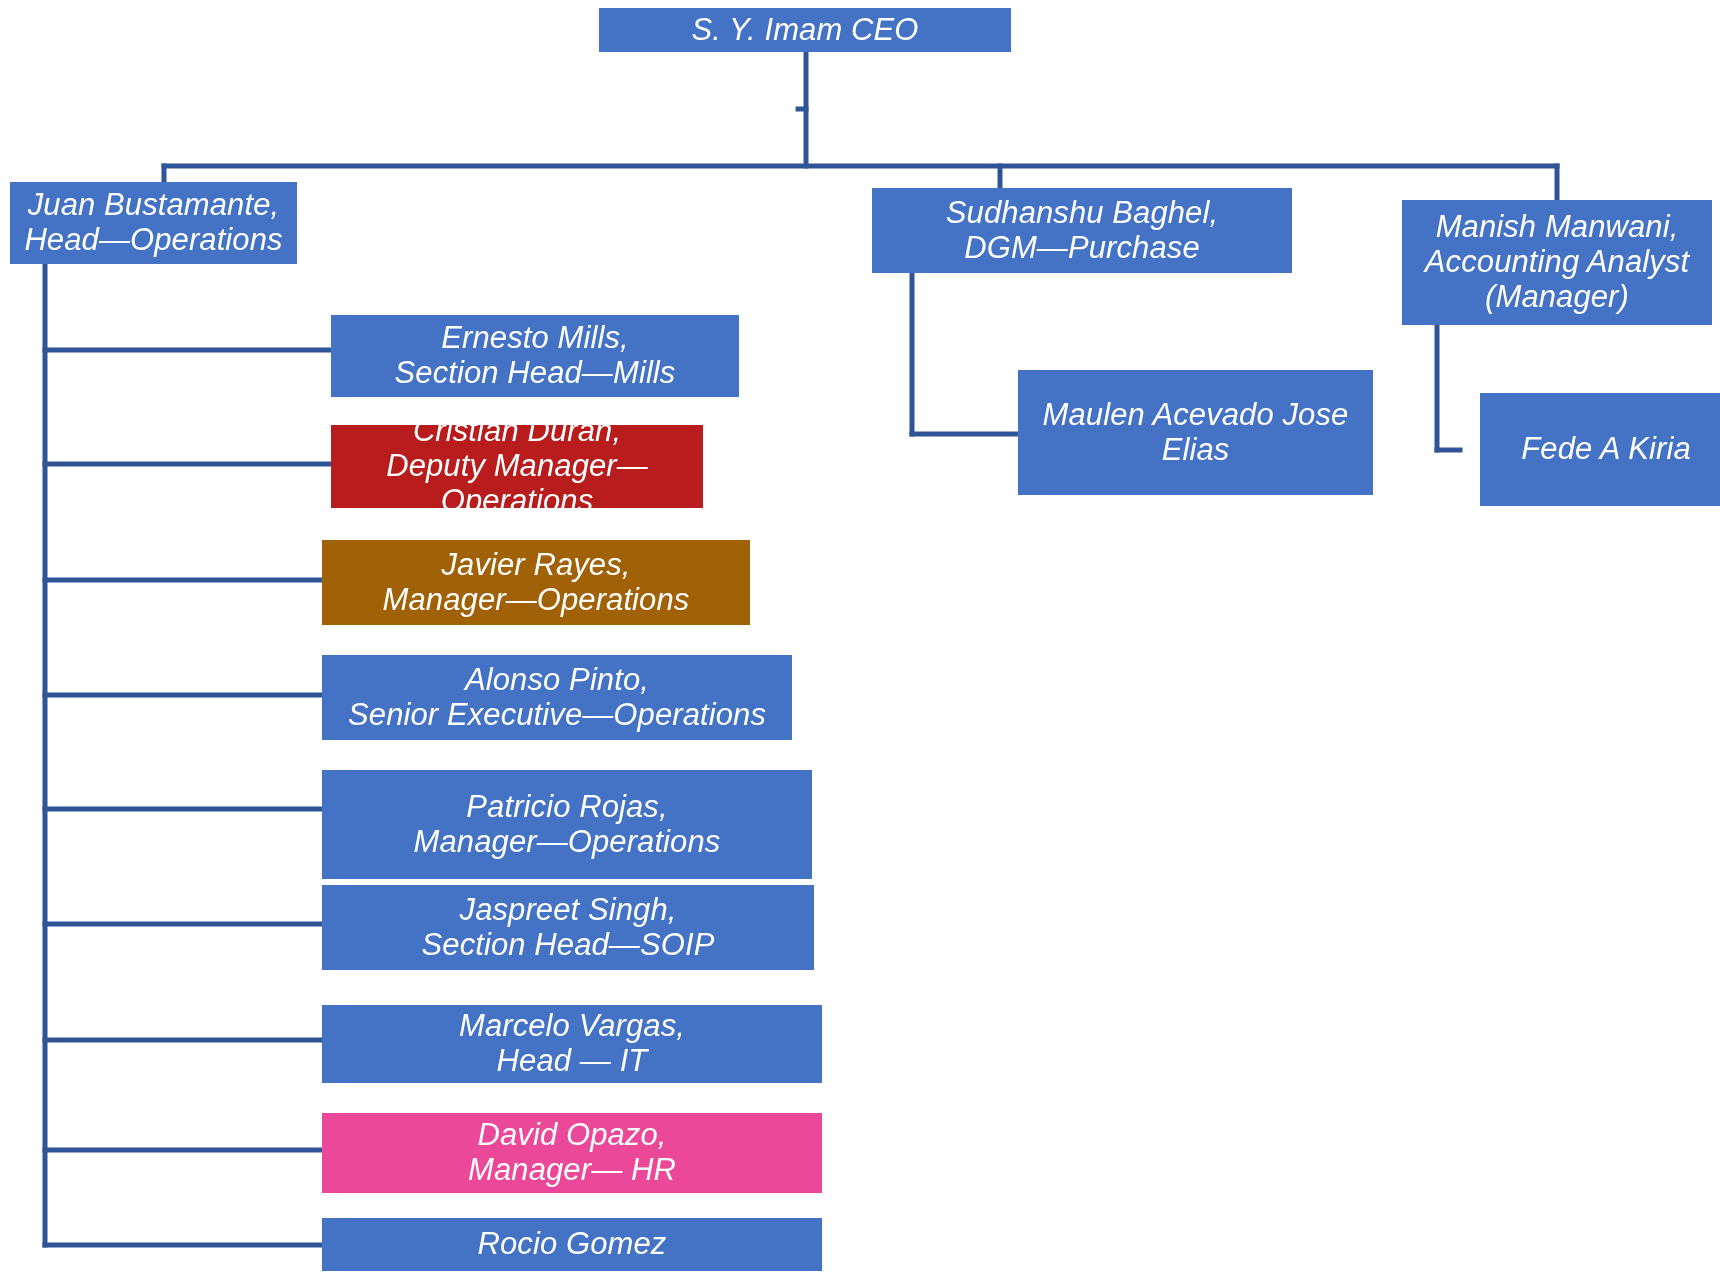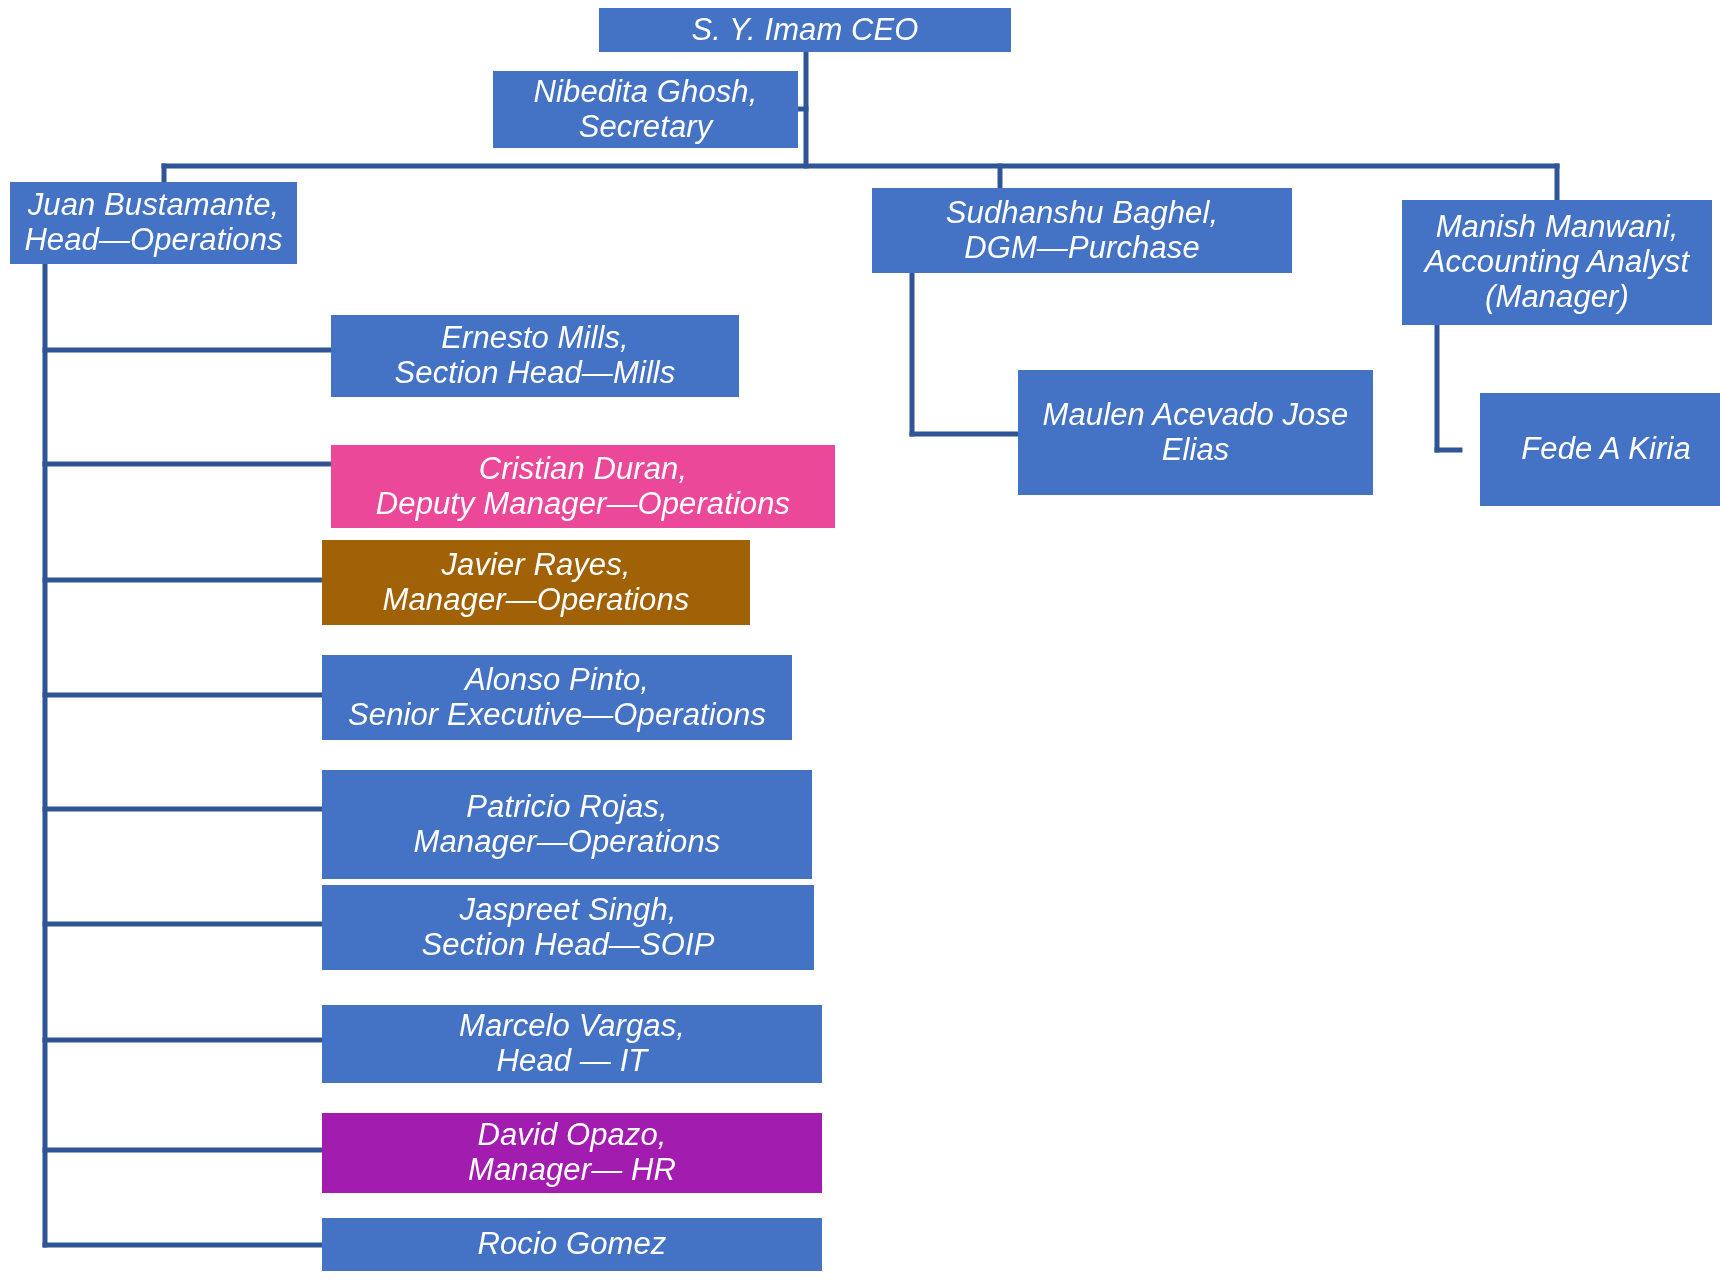--- a/index.html
+++ b/index.html
@@ -65,37 +65,35 @@
         <line x1="45" y1="1245" x2="322" y2="1245"></line>
         <line x1="912" y1="273" x2="912" y2="434"></line>
         <line x1="912" y1="434" x2="1018" y2="434"></line>
         <line x1="1437" y1="325" x2="1437" y2="450"></line>
         <line x1="1437" y1="450" x2="1460" y2="450"></line>
       </g>
   </svg>
 
   <div class="node" style="left: 599px; top: 8px; width: 412px; height: 44px; background: rgb(68, 114, 196); color: rgb(255, 255, 255);">S. Y. Imam  CEO</div>
 
-  <div class="node" style="left: 493px; top: 71px; width: 305px; height: 77px; background: rgb(68, 114, 196); color: rgb(255, 255, 255);">Nibedita Ghosh,
-Secretary</div>
 
   <div class="node" style="left: 10px; top: 182px; width: 287px; height: 82px; background: rgb(68, 114, 196); color: rgb(255, 255, 255);">Juan Bustamante,
 Head—Operations</div>
 
   <div class="node" style="left: 872px; top: 188px; width: 420px; height: 85px; background: rgb(68, 114, 196); color: rgb(255, 255, 255);">Sudhanshu Baghel,
 DGM—Purchase</div>
 
   <div class="node" style="left: 1402px; top: 200px; width: 310px; height: 125px; background: rgb(68, 114, 196); color: rgb(255, 255, 255);">Manish Manwani,
 Accounting Analyst
 (Manager)</div>
 
   <div class="node" style="left: 331px; top: 315px; width: 408px; height: 82px; background: rgb(68, 114, 196); color: rgb(255, 255, 255);">Ernesto Mills,
 Section Head—Mills</div>
 
-  <div class="node" style="left: 331px; top: 425px; width: 504px; height: 83px; background: #ec4899; color: rgb(255, 255, 255); margin-top: 20px;">Cristian Duran,
+  <div class="node" style="left: 331px; top: 425px; width: 372px; height: 83px; background: #b91c1c; color: rgb(255, 255, 255);">Cristian Duran,
 Deputy Manager—Operations</div>
 
   <div class="node" style="left: 1018px; top: 370px; width: 355px; height: 125px; background: rgb(68, 114, 196); color: rgb(255, 255, 255);">Maulen Acevado Jose
 Elias</div>
 
   <div class="node" style="left: 1460px; top: 393px; width: 252px; height: 113px; background: rgb(68, 114, 196); color: rgb(255, 255, 255); margin-left: 20px;">Fede A Kiria</div>
 
   <div class="node" style="left: 322px; top: 540px; width: 428px; height: 85px; background: #a16207; color: rgb(255, 255, 255);">Javier Rayes,
 Manager—Operations</div>
 
@@ -104,18 +102,18 @@
 
   <div class="node" style="left: 322px; top: 770px; width: 490px; height: 109px; background: rgb(68, 114, 196); color: rgb(255, 255, 255);">Patricio Rojas,
 Manager—Operations</div>
 
   <div class="node" style="left: 322px; top: 885px; width: 492px; height: 85px; background: rgb(68, 114, 196); color: rgb(255, 255, 255);">Jaspreet Singh,
 Section Head—SOIP</div>
 
   <div class="node" style="left: 322px; top: 1005px; width: 500px; height: 78px; background: rgb(68, 114, 196); color: rgb(255, 255, 255);">Marcelo Vargas,
 Head — IT</div>
 
-  <div class="node" style="left: 322px; top: 1113px; width: 500px; height: 80px; background: #a21caf; color: rgb(255, 255, 255);">David Opazo,
+  <div class="node" style="left: 322px; top: 1113px; width: 500px; height: 80px; background: #ec4899; color: rgb(255, 255, 255);">David Opazo,
 Manager— HR</div>
 
   <div class="node" style="left: 322px; top: 1218px; width: 500px; height: 53px; background: rgb(68, 114, 196); color: rgb(255, 255, 255);">Rocio Gomez</div>
 
 </div>
 
 </body></html>

